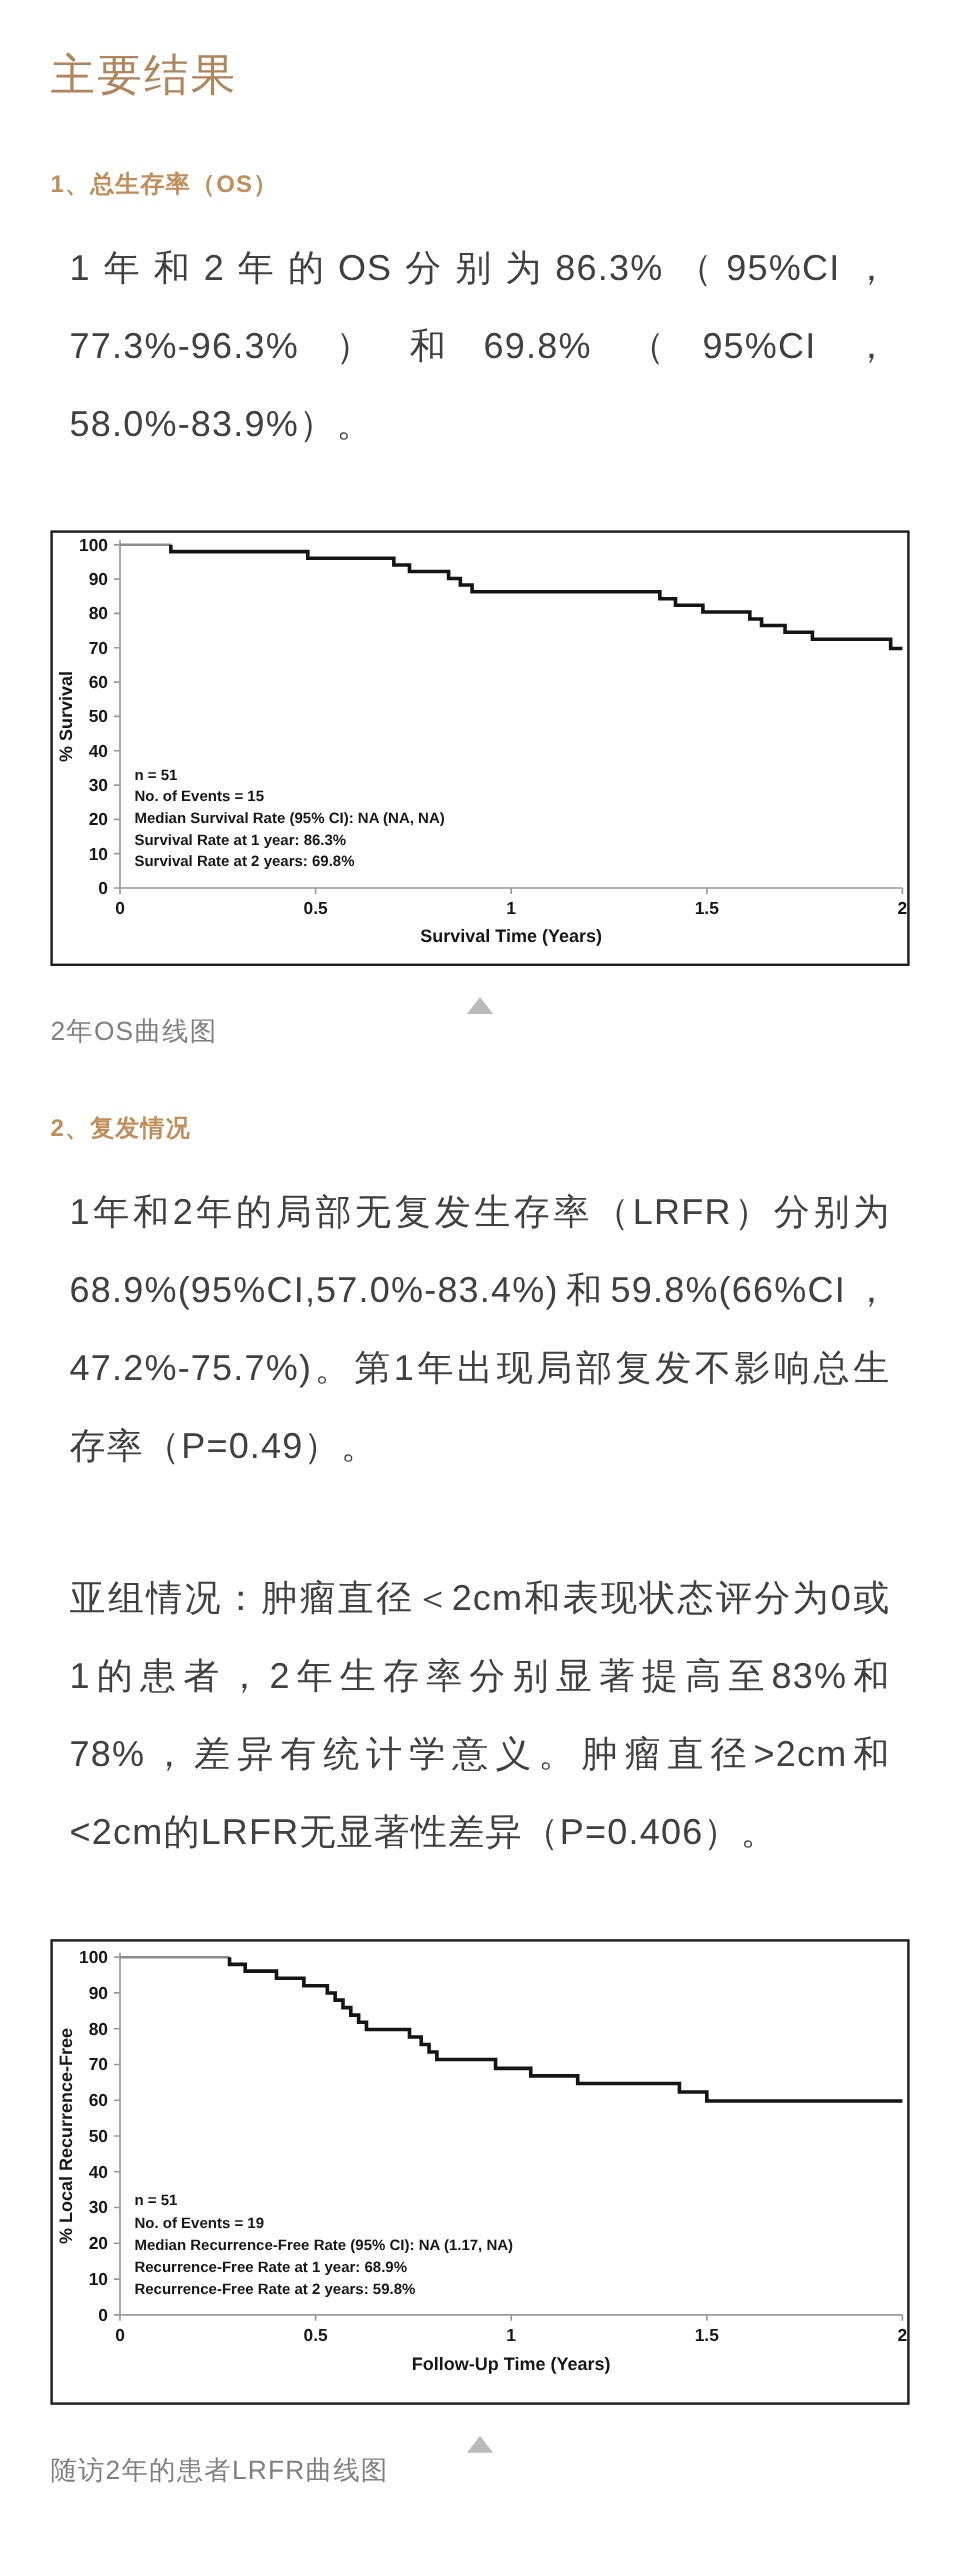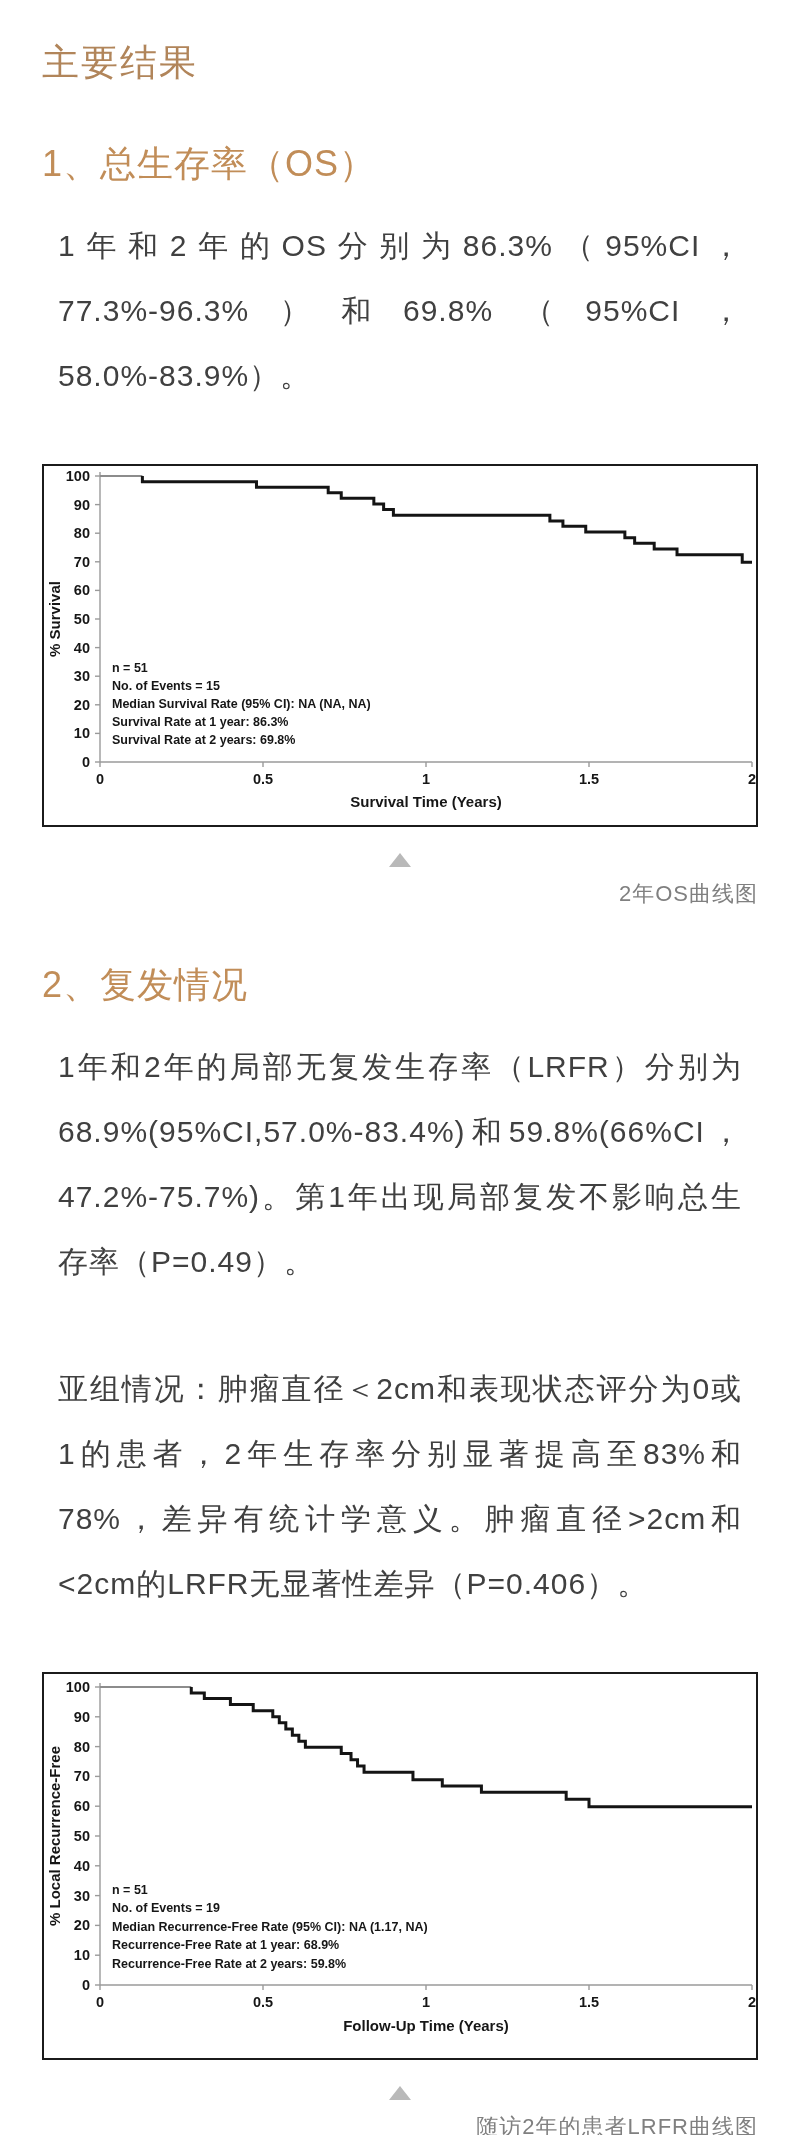--- a/index.html
+++ b/index.html
@@ -4,40 +4,40 @@
 <style>
   html,body{margin:0;padding:0;background:#ffffff;}
   body{width:800px;font-family:"Liberation Sans",sans-serif;}
   .page{padding:38px 42px 46px 42px;}
   .page-title{
     font-family:"Liberation Serif","DejaVu Serif",serif;
     font-size:37px;font-weight:normal;color:#b1855a;
     margin:0 0 0 0;letter-spacing:2px;
   }
   .section-heading{
-    font-size:36px;font-weight:normal;color:#c18d58;
+    font-size:20px;font-weight:bold;color:#c18d58;
     margin:52px 0 24px 0;letter-spacing:1px;
   }
   .body-text{
     font-size:30px;line-height:65px;color:#404040;
     letter-spacing:1px;text-align:justify;margin:16px;
   }
   .body-text.follow{margin-top:62px;}
   figure{margin:56px 0 0 0;}
   .chart-box{
     width:712px;border:2px solid #1b1b1b;background:#ffffff;
   }
   .chart-box svg{display:block;}
   .fig-arrow{
     width:0;height:0;margin:26px auto 0 auto;
     border-left:11px solid transparent;border-right:11px solid transparent;
     border-bottom:14px solid #b9b9b9;
   }
   figcaption{
-    margin-top:12px;text-align:right;font-size:22px;color:#808080;
+    margin-top:0;text-align:left;font-size:22px;color:#808080;
     letter-spacing:1px;
   }
   .svg-tick{font-size:14.5px;font-weight:bold;fill:#161616;font-family:"Liberation Sans",sans-serif;}
   .svg-axis-title{font-size:15px;font-weight:bold;fill:#161616;font-family:"Liberation Sans",sans-serif;}
   .svg-annot{font-size:12.5px;font-weight:bold;fill:#161616;font-family:"Liberation Sans",sans-serif;}
 </style>
 </head>
 <body>
 
 <div class="page">

